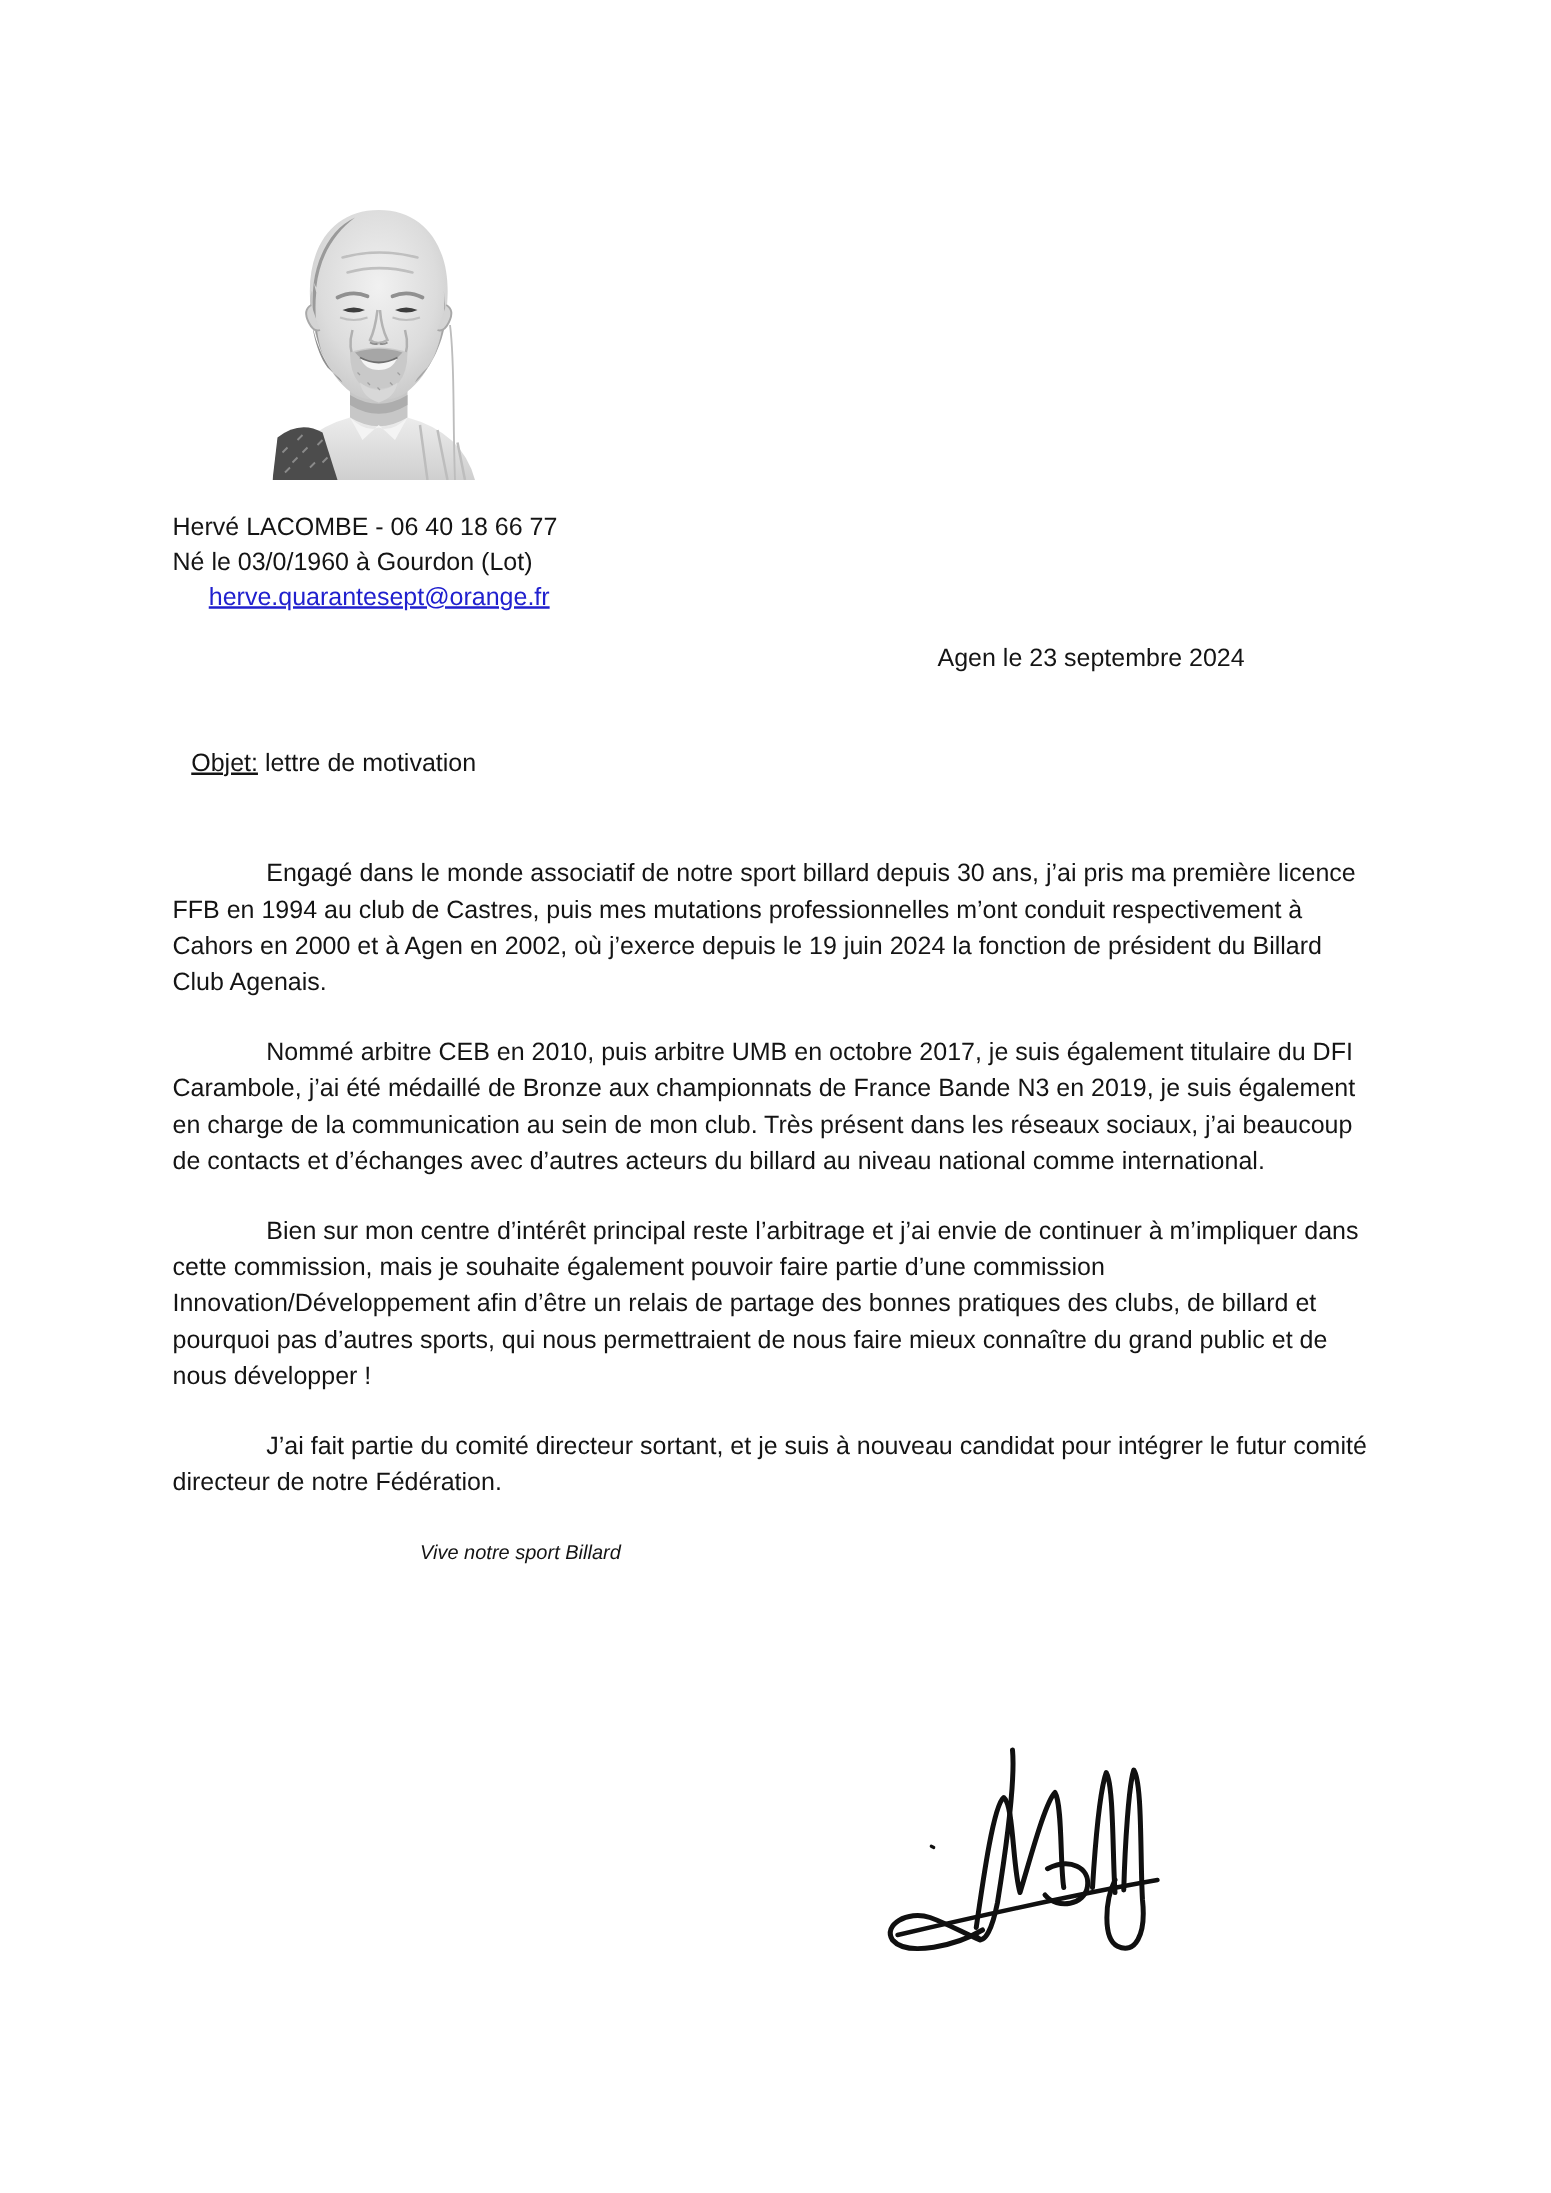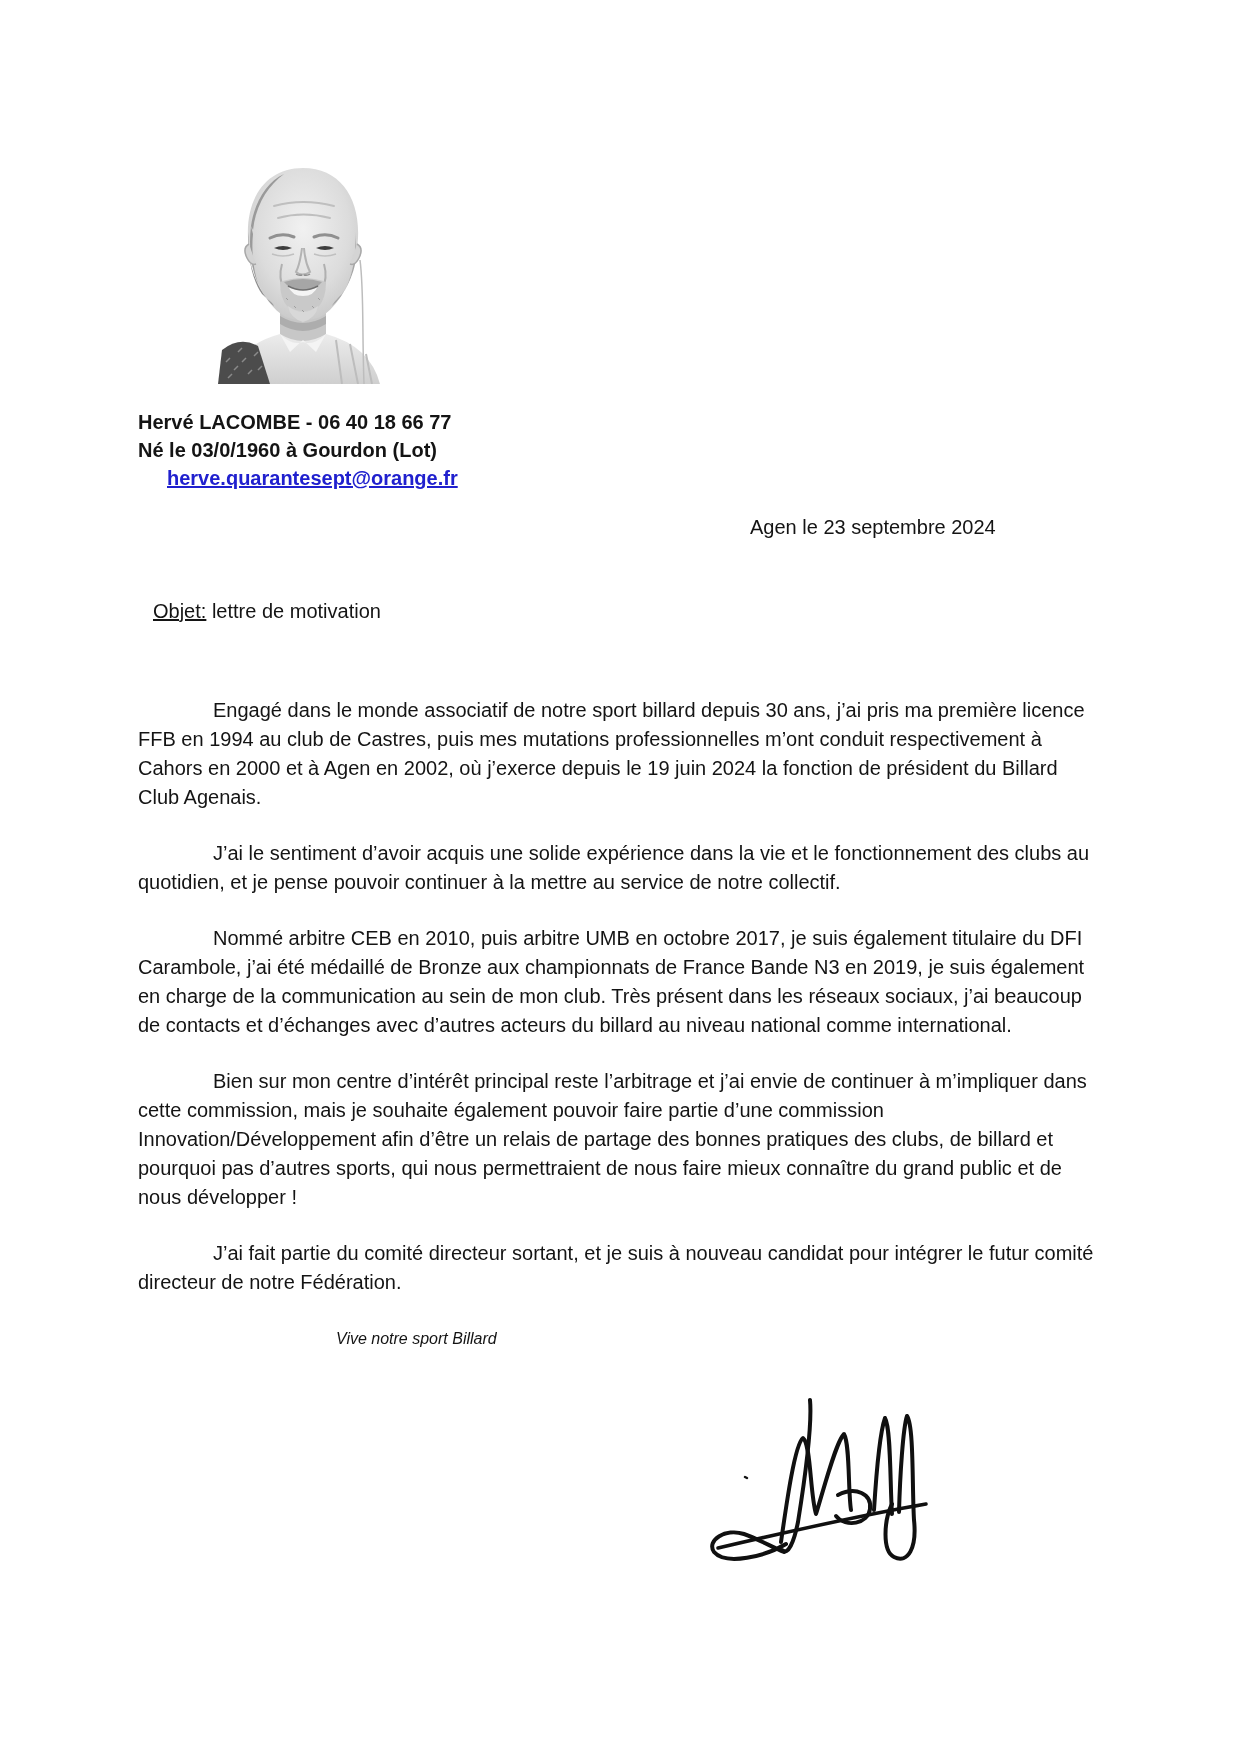--- a/index.html
+++ b/index.html
@@ -18,21 +18,20 @@
     top:140px;
     width:170px;
     height:244px;
   }
   .contact{
     position:absolute;
     left:138px;
     top:408px;
     font-size:20px;
     line-height:28px;
-    font-weight:bold;
   }
   .contact .email{
     color:#2020ce;
     text-decoration:underline;
     cursor:pointer;
     margin-left:29px;
   }
   .dateline{
     position:absolute;
     left:738px;
@@ -49,21 +48,21 @@
   .subject .u{text-decoration:underline;margin-left:15px;}
   .body{
     position:absolute;
     left:138px;
     top:682px;
     width:965px;
     font-size:20px;
     line-height:29px;
   }
   .body p{
-    margin:14px 0 27px 0;
+    margin:3px 0 27px 0;
     text-indent:75px;
   }
   .closing{
     margin:0 0 0 198px;
     font-size:16px;
     line-height:29px;
     font-style:italic;
   }
   .signature{
     position:absolute;
@@ -149,21 +148,20 @@
     <div>Né le 03/0/1960 à Gourdon (Lot)</div>
     <div><a class="email">herve.quarantesept@orange.fr</a></div>
   </div>
 
   <div class="dateline">Agen le 23 septembre 2024</div>
 
   <div class="subject"><span class="u">Objet:</span> <span>lettre de motivation</span></div>
 
   <div class="body">
     <p>Engagé dans le monde associatif de notre sport billard depuis 30 ans, j’ai pris ma première licence FFB en 1994 au club de Castres, puis mes mutations professionnelles m’ont conduit respectivement à Cahors en 2000 et à Agen en 2002, où j’exerce depuis le 19 juin 2024 la fonction de président du Billard Club Agenais.</p>
-    <p>J’ai le sentiment d’avoir acquis une solide expérience dans la vie et le fonctionnement des clubs au quotidien, et je pense pouvoir continuer à la mettre au service de notre collectif.</p>
     <p>Nommé arbitre CEB en 2010, puis arbitre UMB en octobre 2017, je suis également titulaire du DFI Carambole, j’ai été médaillé de Bronze aux championnats de France Bande N3 en 2019, je suis également en charge de la communication au sein de mon club. Très présent dans les réseaux sociaux, j’ai beaucoup de contacts et d’échanges avec d’autres acteurs du billard au niveau national comme international.</p>
     <p>Bien sur mon centre d’intérêt principal reste l’arbitrage et j’ai envie de continuer à m’impliquer dans cette commission, mais je souhaite également pouvoir faire partie d’une commission Innovation/Développement afin d’être un relais de partage des bonnes pratiques des clubs, de billard et pourquoi pas d’autres sports, qui nous permettraient de nous faire mieux connaître du grand public et de nous développer !</p>
     <p>J’ai fait partie du comité directeur sortant, et je suis à nouveau candidat pour intégrer le futur comité directeur de notre Fédération.</p>
     <div class="closing">Vive notre sport Billard</div>
   </div>
 
   <div class="signature">
     <svg width="245" height="185" viewBox="0 0 245 185" xmlns="http://www.w3.org/2000/svg">
       <g fill="none" stroke="#101010" stroke-linecap="round" stroke-linejoin="round">
         <path d="M122,8 C124,30 118,80 110,130 C106,150 100,164 94,158" stroke-width="4"></path>

